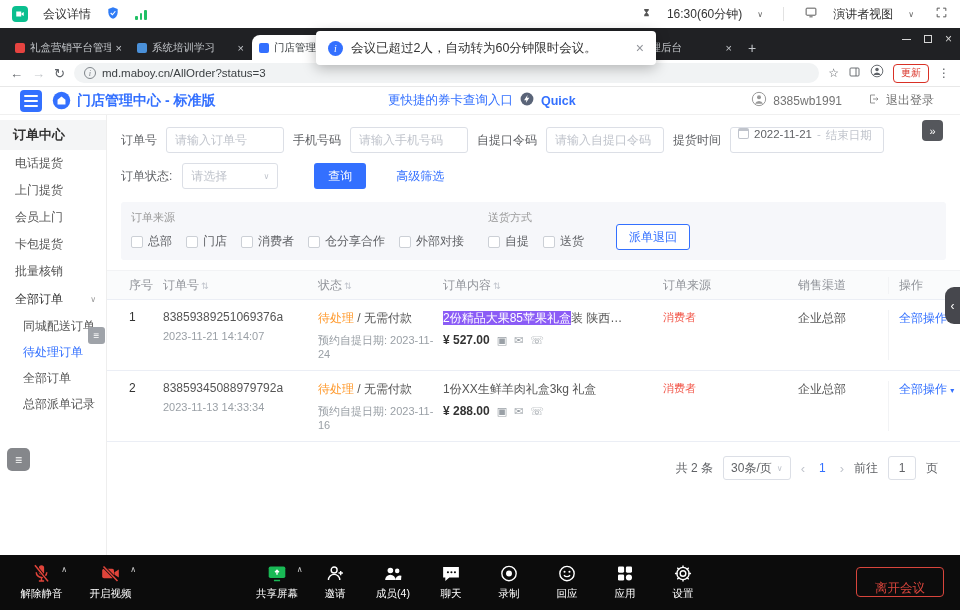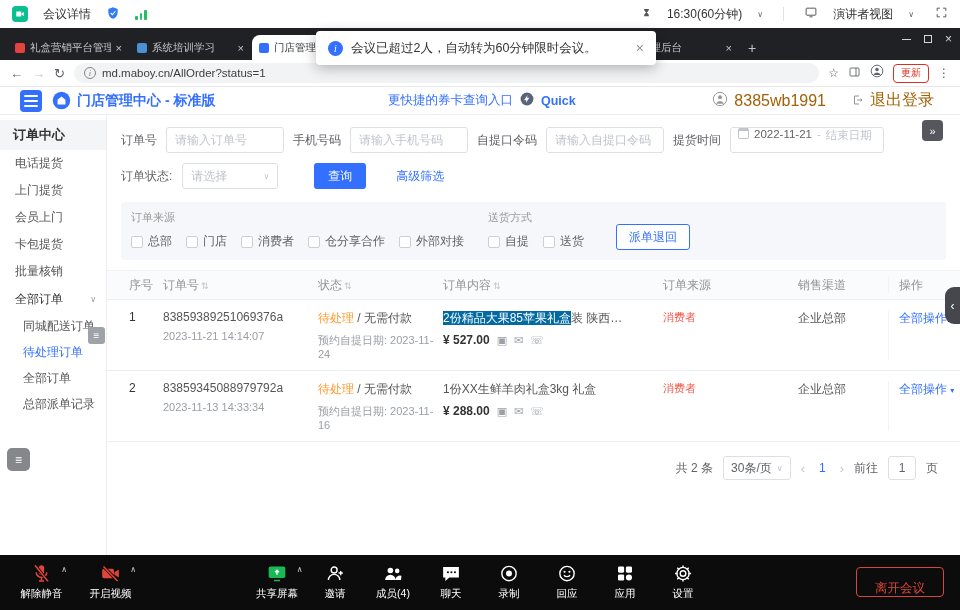--- a/index.html
+++ b/index.html
@@ -44,21 +44,21 @@
 
   
   .site-header { height:28px; background:#fff; display:flex; align-items:center; padding:0 20px; position:relative; border-bottom:1px solid #f0f0f0; }
   .burger { width:22px; height:22px; background:#3370ff; border-radius:4px; display:flex; flex-direction:column; justify-content:center; gap:3px; padding:0 4px; flex:none; }
   .burger i { height:2px; background:#fff; border-radius:1px; display:block; }
   .brand-logo { margin-left:10px; display:flex; }
   .brand { color:#3370ff; font-weight:bold; font-size:14px; margin-left:6px; white-space:nowrap; }
   .quick-area { position:absolute; left:388px; display:flex; align-items:center; gap:7px; font-size:12.5px; }
   .quick-link { color:#3370ff; }
   .quick-label { color:#3370ff; font-weight:bold; }
-  .header-right { margin-left:auto; display:flex; align-items:center; gap:6px; font-size:16px; color:#a16207; padding-right:6px; }
+  .header-right { margin-left:auto; display:flex; align-items:center; gap:6px; font-size:12px; color:#737373; padding-right:6px; }
   .hr-gap { width:14px; }
 
   
   .site-body { display:flex; height:440px; }
   .sidebar { width:107px; background:#fff; border-right:1px solid #eee; font-size:12px; color:#555; flex:none; }
   .side-section { height:30px; margin-top:5px; background:#f4f5f6; display:flex; align-items:center; padding-left:13px; font-weight:bold; font-size:13px; color:#333; }
   .side-item { height:27px; display:flex; align-items:center; padding-left:15px; }
   .side-group { height:28px; display:flex; align-items:center; justify-content:space-between; padding:0 10px 0 15px; color:#333; }
   .g-caret { font-size:8px; color:#999; }
   .side-sub { height:26px; display:flex; align-items:center; padding-left:23px; }
@@ -89,21 +89,21 @@
   .col1{width:34px;flex:none} .col2{width:155px;flex:none} .col3{width:125px;flex:none}
   .col4{width:220px;flex:none} .col5{width:135px;flex:none} .col6{width:90px;flex:none} .col7{flex:1;border-left:1px solid #f2f3f5;padding-left:10px}
   .sort { font-size:9px; color:#c0c4cc; margin-left:2px; }
   .trow { display:flex; align-items:flex-start; padding:10px 0 10px 22px; border-bottom:1px solid #ebeef5; font-size:12px; color:#333; background:#fff; }
   .trow .col7 { align-self:stretch; display:flex; align-items:flex-start; }
   .ono { color:#555; }
   .otime,.pickup { color:#9aa0a6; font-size:11px; margin-top:6px; }
   .st { color:#ff9a2e; }
   .pay { color:#555; }
   .prod { white-space:nowrap; overflow:hidden; max-width:208px; }
-  .sel { background:#0369a1; color:#fff; }
+  .sel { background:#8b5cf6; color:#fff; }
   .prest { color:#555; }
   .price-line { margin-top:6px; display:flex; align-items:center; gap:7px; }
   .price { font-weight:bold; color:#333; }
   .p-ic { color:#9aa0a6; font-size:11px; }
   .src-tag { color:#f2574a; font-size:11px; }
   .chan { color:#555; }
   .op { color:#3370ff; white-space:nowrap; }
   .op .op-caret { font-size:8px; }
 
   .pager { display:flex; align-items:center; justify-content:flex-end; gap:10px; padding:14px 22px 0 0; font-size:12px; color:#606266; }
@@ -227,21 +227,21 @@
       <span class="wc-close">×</span>
     </div>
   </div>
 
   <div class="btoolbar">
     <span class="nav-ic">←</span>
     <span class="nav-ic disabled">→</span>
     <span class="nav-ic">↻</span>
     <div class="urlfield">
       <span class="url-info">i</span>
-      <span class="url-text">md.maboy.cn/AllOrder?status=1</span>
+      <span class="url-text">md.maboy.cn/AllOrder?status=3</span>
     </div>
     <div class="tb-right">
       <span class="tb-ic">☆</span>
       <span>
         <svg width="13" height="12" viewBox="0 0 24 24">
             <rect x="3" y="4" width="18" height="16" rx="2" fill="none" stroke="#5f6368" stroke-width="1.8"></rect>
             <line x1="15" y1="4" x2="15" y2="20" stroke="#5f6368" stroke-width="1.8"></line>
           </svg>
       </span>
       <span>

